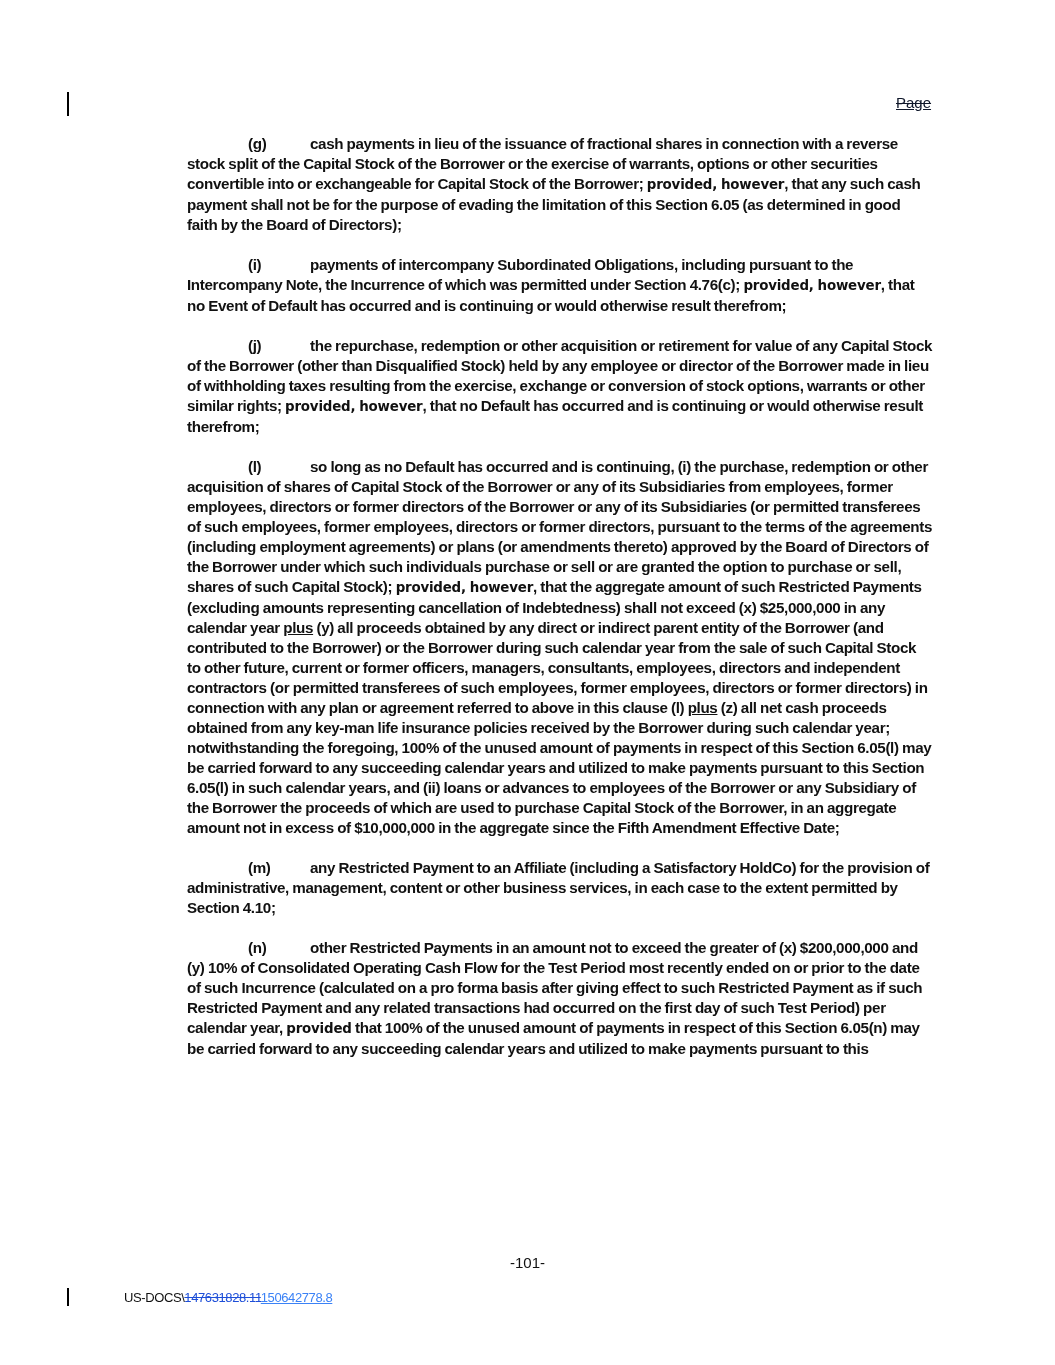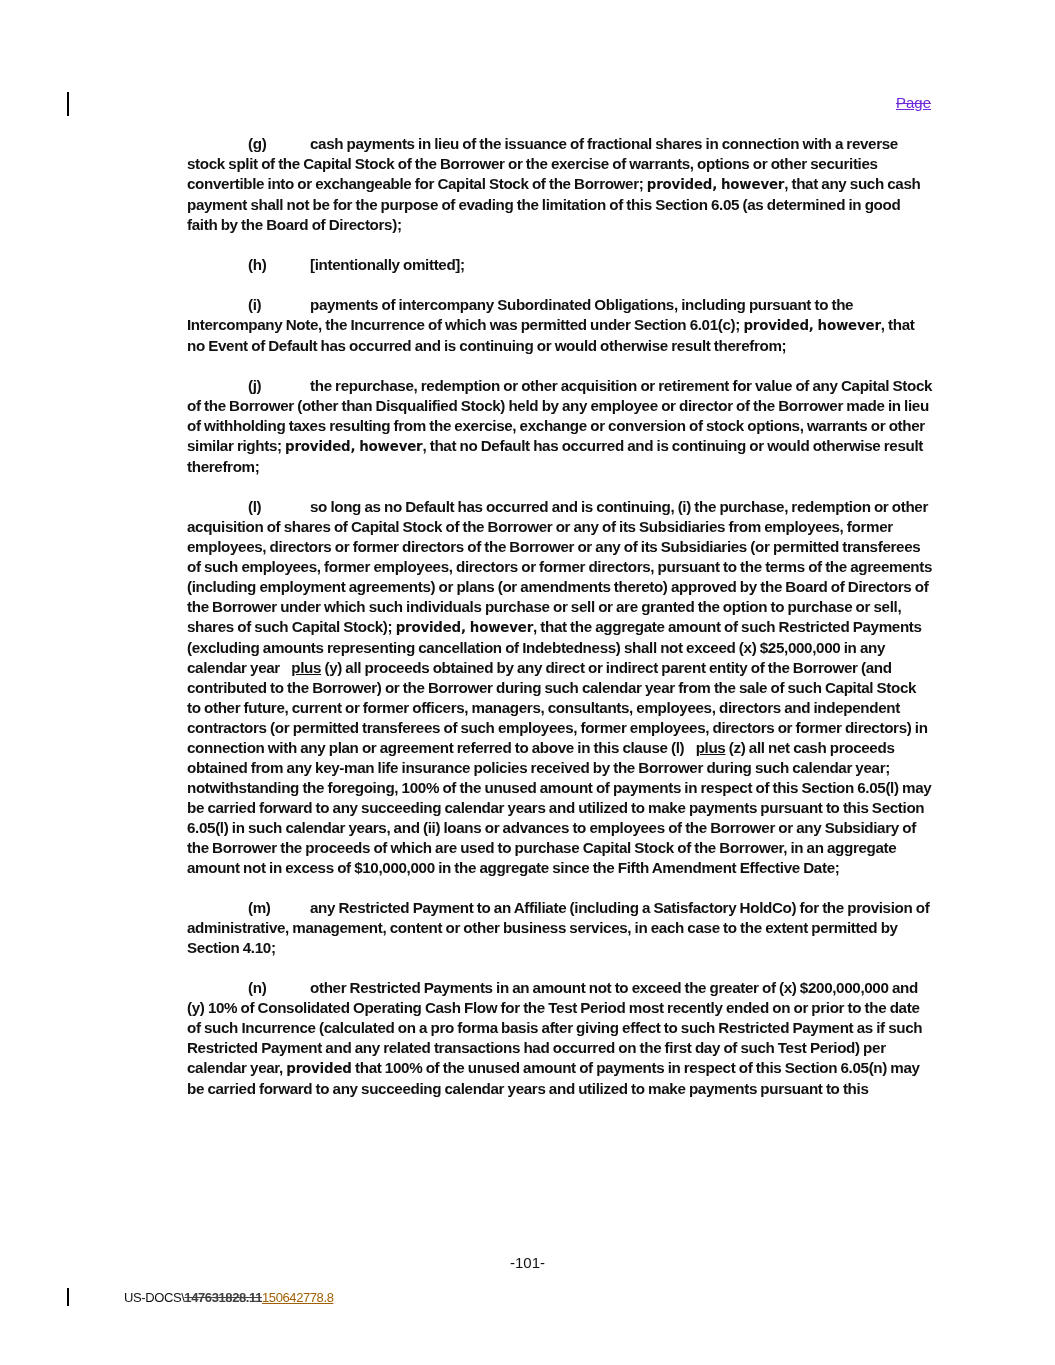--- a/index.html
+++ b/index.html
@@ -1,43 +1,42 @@
 <!DOCTYPE html>
 <html><head>
 <meta charset="utf-8">
 <style>
   html, body { margin: 0; padding: 0; background: #ffffff; }
   body { width: 1055px; height: 1365px; position: relative; overflow: hidden;
          font-family: "Liberation Sans", sans-serif; color: #111; }
   .change-bar { position: absolute; left: 67px; width: 2px; background: #000; }
-  .page-label { position: absolute; top: 94px; left: 896px; font-size: 15px; color: #6d28d9;
+  .page-label { position: absolute; top: 94px; left: 896px; font-size: 15px; color: #0f172a;
                 text-decoration: underline line-through; }
   .body-text { position: absolute; left: 187px; top: 134px; width: 746px;
                font-size: 15.2px; line-height: 20px; letter-spacing: -0.35px; word-spacing: -0.5px; }
   .para { margin: 0 0 20px 0; text-align: left; font-weight: bold; }
   .label { display: inline-block; width: 62px; margin-left: 61px; }
   .prov { font-family: "DejaVu Sans", sans-serif; font-size: 13.4px; letter-spacing: -0.2px; }
-  .u { text-decoration: underline; margin-left: 8px; }
+  .u { text-decoration: underline; }
   .page-num { position: absolute; top: 1254px; left: 0; width: 1055px; text-align: center; font-size: 15px; }
   .footer-id { position: absolute; top: 1290px; left: 124px; font-size: 13px; letter-spacing: -0.4px; }
-  .del { color: #404040; text-decoration: line-through; font-weight: bold; }
-  .ins { color: #a16207; text-decoration: underline; }
+  .del { color: #1d4ed8; text-decoration: line-through; }
+  .ins { color: #3b82f6; text-decoration: underline; }
 </style>
 </head>
 <body>
 
 <div class="change-bar" style="top:92px;height:24px;"></div>
 <div class="change-bar" style="top:1288px;height:18px;"></div>
 
 <div class="page-label">Page</div>
 
 <div class="body-text" id="body-text">
     <p class="para"><span class="label">(g)</span><span>cash payments in lieu of the issuance of fractional shares in connection with a reverse stock split of the Capital Stock of the Borrower or the exercise of warrants, options or other securities convertible into or exchangeable for Capital Stock of the Borrower; </span><span class="prov">provided, however</span><span>, that any such cash payment shall not be for the purpose of evading the limitation of this Section 6.05 (as determined in good faith by the Board of Directors);</span></p>
-    <p class="para"><span class="label">(h)</span><span>[intentionally omitted];</span></p>
-    <p class="para"><span class="label">(i)</span><span>payments of intercompany Subordinated Obligations, including pursuant to the Intercompany Note, the Incurrence of which was permitted under Section 6.01(c); </span><span class="prov">provided, however</span><span>, that no Event of Default has occurred and is continuing or would otherwise result therefrom;</span></p>
+    <p class="para"><span class="label">(i)</span><span>payments of intercompany Subordinated Obligations, including pursuant to the Intercompany Note, the Incurrence of which was permitted under Section 4.76(c); </span><span class="prov">provided, however</span><span>, that no Event of Default has occurred and is continuing or would otherwise result therefrom;</span></p>
     <p class="para"><span class="label">(j)</span><span>the repurchase, redemption or other acquisition or retirement for value of any Capital Stock of the Borrower (other than Disqualified Stock) held by any employee or director of the Borrower made in lieu of withholding taxes resulting from the exercise, exchange or conversion of stock options, warrants or other similar rights; </span><span class="prov">provided, however</span><span>, that no Default has occurred and is continuing or would otherwise result therefrom;</span></p>
     <p class="para"><span class="label">(l)</span><span>so long as no Default has occurred and is continuing, (i) the purchase, redemption or other acquisition of shares of Capital Stock of the Borrower or any of its Subsidiaries from employees, former employees, directors or former directors of the Borrower or any of its Subsidiaries (or permitted transferees of such employees, former employees, directors or former directors, pursuant to the terms of the agreements (including employment agreements) or plans (or amendments thereto) approved by the Board of Directors of the Borrower under which such individuals purchase or sell or are granted the option to purchase or sell, shares of such Capital Stock); </span><span class="prov">provided, however</span><span>, that the aggregate amount of such Restricted Payments (excluding amounts representing cancellation of Indebtedness) shall not exceed (x) $25,000,000 in any calendar year </span><span class="u">plus</span><span> (y) all proceeds obtained by any direct or indirect parent entity of the Borrower (and contributed to the Borrower) or the Borrower during such calendar year from the sale of such Capital Stock to other future, current or former officers, managers, consultants, employees, directors and independent contractors (or permitted transferees of such employees, former employees, directors or former directors) in connection with any plan or agreement referred to above in this clause (l) </span><span class="u">plus</span><span> (z) all net cash proceeds obtained from any key-man life insurance policies received by the Borrower during such calendar year; notwithstanding the foregoing, 100% of the unused amount of payments in respect of this Section 6.05(l) may be carried forward to any succeeding calendar years and utilized to make payments pursuant to this Section 6.05(l) in such calendar years, and (ii) loans or advances to employees of the Borrower or any Subsidiary of the Borrower the proceeds of which are used to purchase Capital Stock of the Borrower, in an aggregate amount not in excess of $10,000,000 in the aggregate since the Fifth Amendment Effective Date;</span></p>
     <p class="para"><span class="label">(m)</span><span>any Restricted Payment to an Affiliate (including a Satisfactory HoldCo) for the provision of administrative, management, content or other business services, in each case to the extent permitted by Section 4.10;</span></p>
     <p class="para"><span class="label">(n)</span><span>other Restricted Payments in an amount not to exceed the greater of (x) $200,000,000 and (y) 10% of Consolidated Operating Cash Flow for the Test Period most recently ended on or prior to the date of such Incurrence (calculated on a pro forma basis after giving effect to such Restricted Payment as if such Restricted Payment and any related transactions had occurred on the first day of such Test Period) per calendar year, </span><span class="prov">provided</span><span> that 100% of the unused amount of payments in respect of this Section 6.05(n) may be carried forward to any succeeding calendar years and utilized to make payments pursuant to this</span></p>
   </div>
 
 <div class="page-num">-101-</div>
 
 <div class="footer-id">
   <span>US-DOCS\</span><span class="del">147631828.11</span><span class="ins">150642778.8</span>

